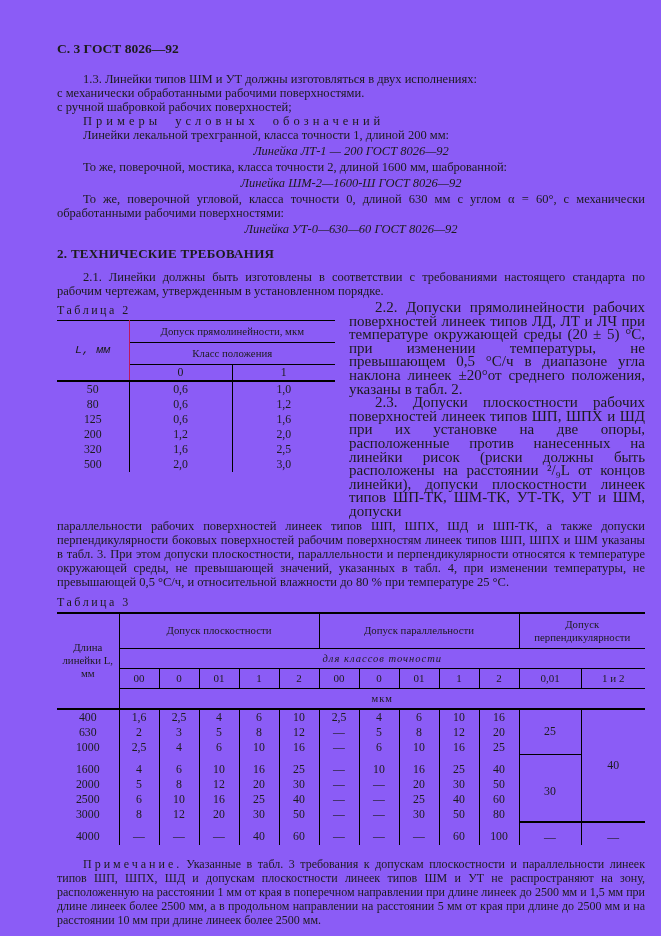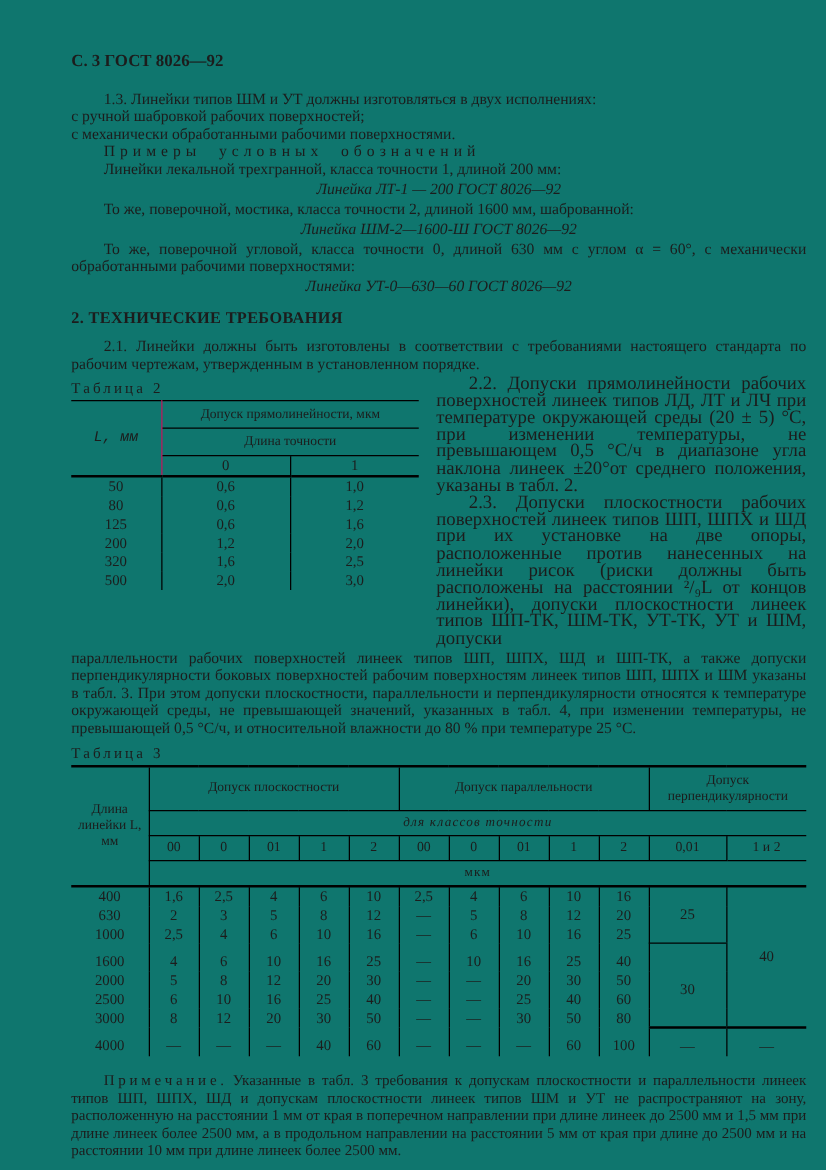--- a/index.html
+++ b/index.html
@@ -1,19 +1,19 @@
 <!DOCTYPE html>
 <html><head>
 <meta charset="utf-8">
 <style>
   html,body{margin:0;padding:0;}
   .page{
     position:relative;
     width:661px;height:936px;
-    background:#0f766e;
+    background:#8b5cf6;
     overflow:hidden;
     font-family:"Liberation Serif", serif;
     color:#1c1c1c;
     font-size:12.5px;
     line-height:14px;
   }
   .content{padding:42px 16px 0 57px;width:588px;box-sizing:content-box;}
   p{margin:0;}
   .doc-header{font-weight:bold;font-size:13.5px;margin-bottom:16px;}
   .p-ind{text-indent:26px;}
@@ -59,22 +59,22 @@
 </style>
 </head>
 <body>
 
 <div class="page">
   <div class="content">
 
     <div class="doc-header">С. 3 ГОСТ 8026—92</div>
 
     <p class="p-ind just">1.3. Линейки типов ШМ и УТ должны изготовляться в двух исполнениях:</p>
+    <p class="just">с механически обработанными рабочими поверхностями.</p>
     <p class="just">с ручной шабровкой рабочих поверхностей;</p>
-    <p class="just">с механически обработанными рабочими поверхностями.</p>
     <p class="p-ind examples-heading">Примеры условных обозначений</p>
     <p class="p-ind just">Линейки лекальной трехгранной, класса точности 1, длиной 200 мм:</p>
     <p class="code">Линейка ЛТ-1 — 200 ГОСТ 8026—92</p>
     <p class="p-ind just">То же, поверочной, мостика, класса точности 2, длиной 1600 мм, шаброванной:</p>
     <p class="code">Линейка ШМ-2—1600-Ш ГОСТ 8026—92</p>
     <p class="p-ind just">То же, поверочной угловой, класса точности 0, длиной 630 мм с углом α = 60°, с механически обработанными рабочими поверхностями:</p>
     <p class="code">Линейка УТ-0—630—60 ГОСТ 8026—92</p>
 
     <p class="sec-heading">2. ТЕХНИЧЕСКИЕ ТРЕБОВАНИЯ</p>
     <p class="p-ind just">2.1. Линейки должны быть изготовлены в соответствии с требованиями настоящего стандарта по рабочим чертежам, утвержденным в установленном порядке.</p>
@@ -87,21 +87,21 @@
               <col style="width:72px">
               <col style="width:103px">
               <col style="width:103px">
             </colgroup>
           <tbody>
             <tr>
               <td rowspan="3" class="lcol ht hb">L, мм</td>
               <td colspan="2" class="ht hl hdr">Допуск прямолинейности, мкм</td>
             </tr>
             <tr>
-              <td colspan="2" class="hl hdr">Длина точности</td>
+              <td colspan="2" class="hl hdr">Класс положения</td>
             </tr>
             <tr>
               <td class="hb chdr">0</td>
               <td class="hb chdr">1</td>
             </tr>
             <tr>
               <td>50</td>
               <td>0,6</td>
               <td>1,0</td>
             </tr>

